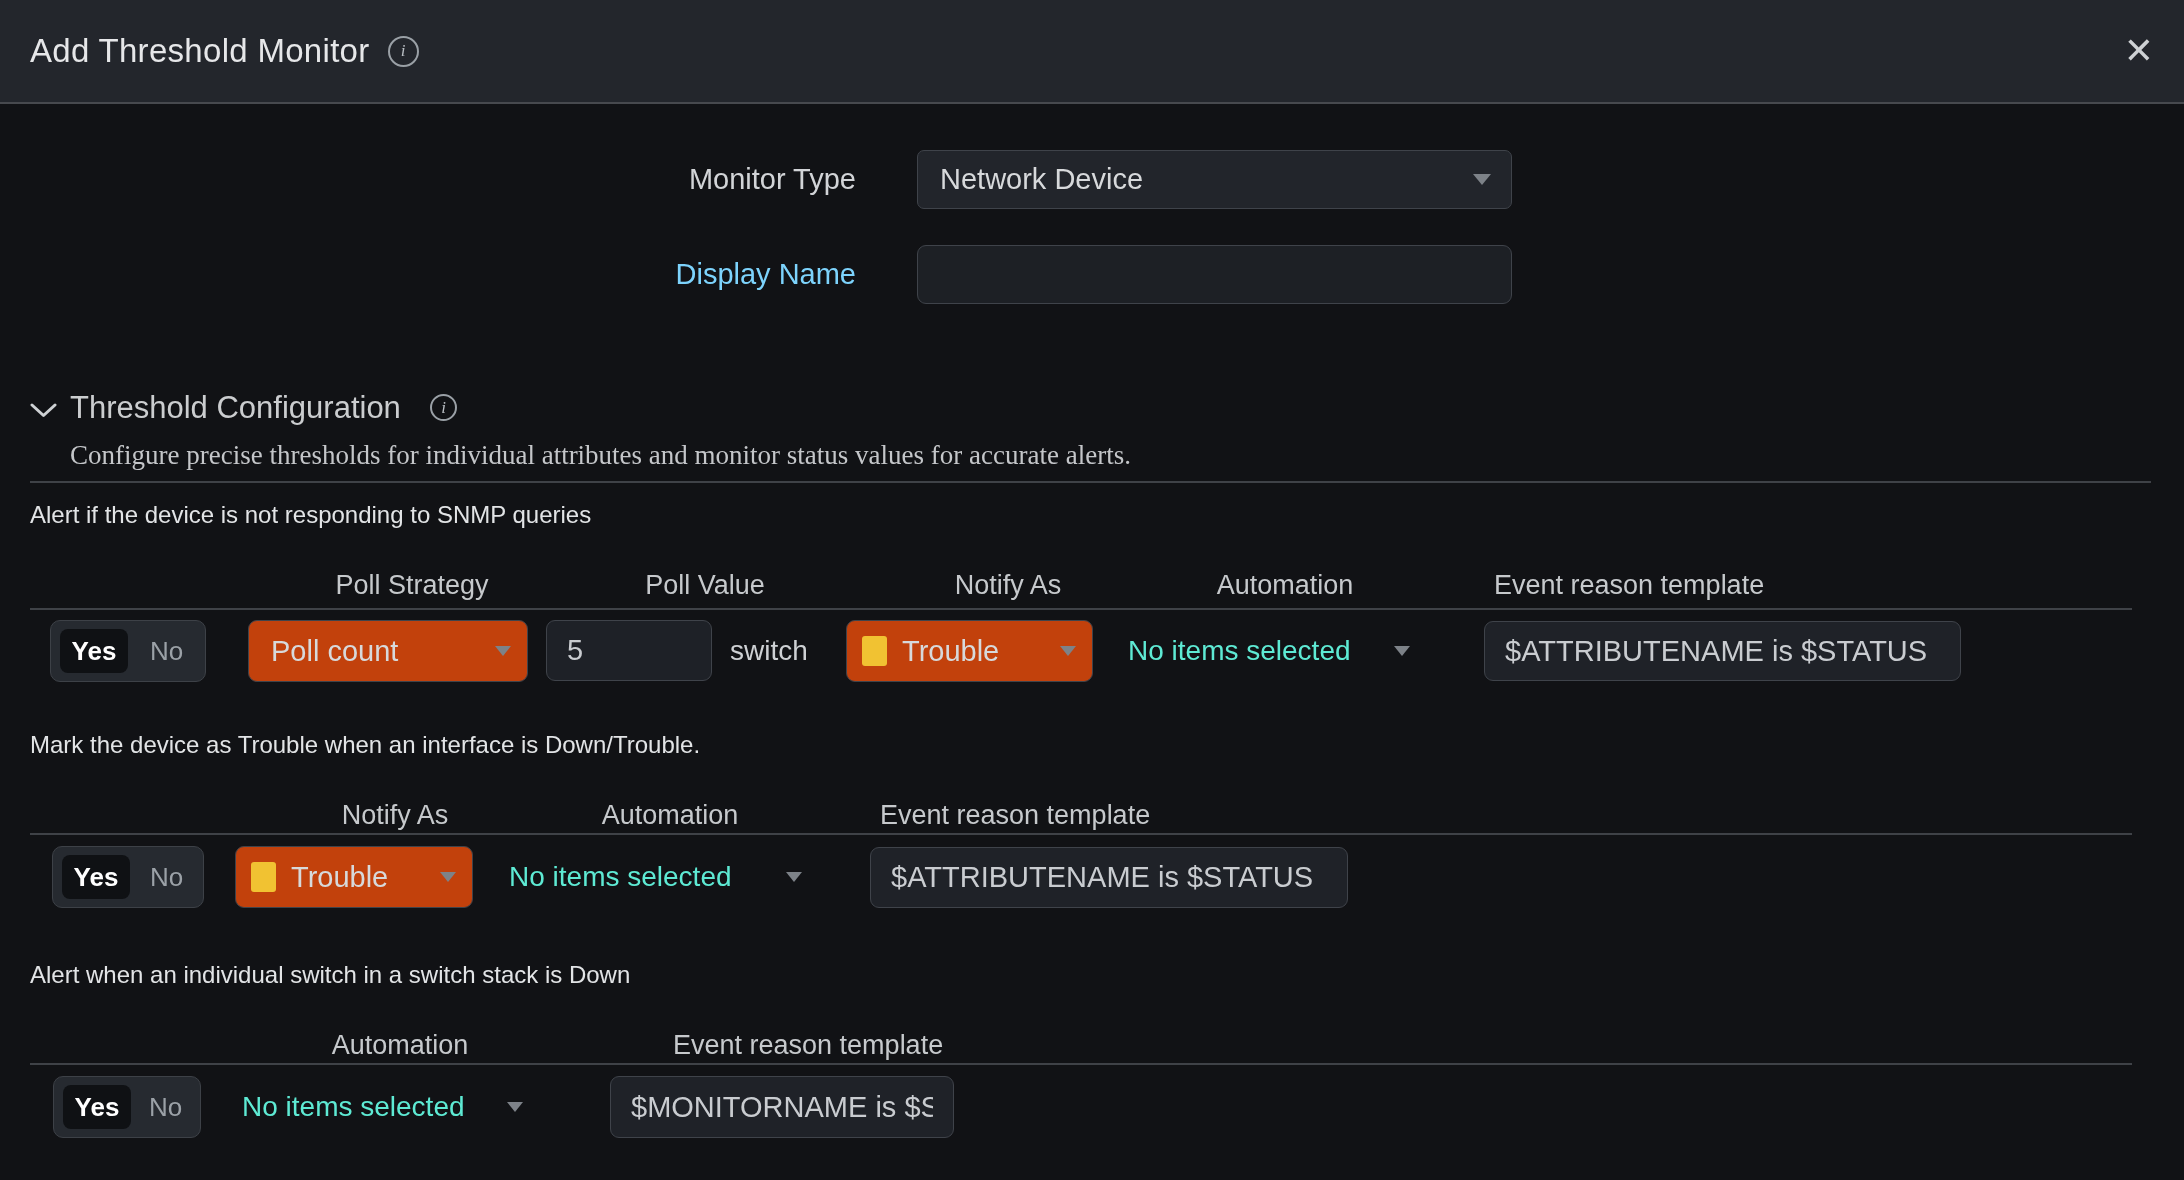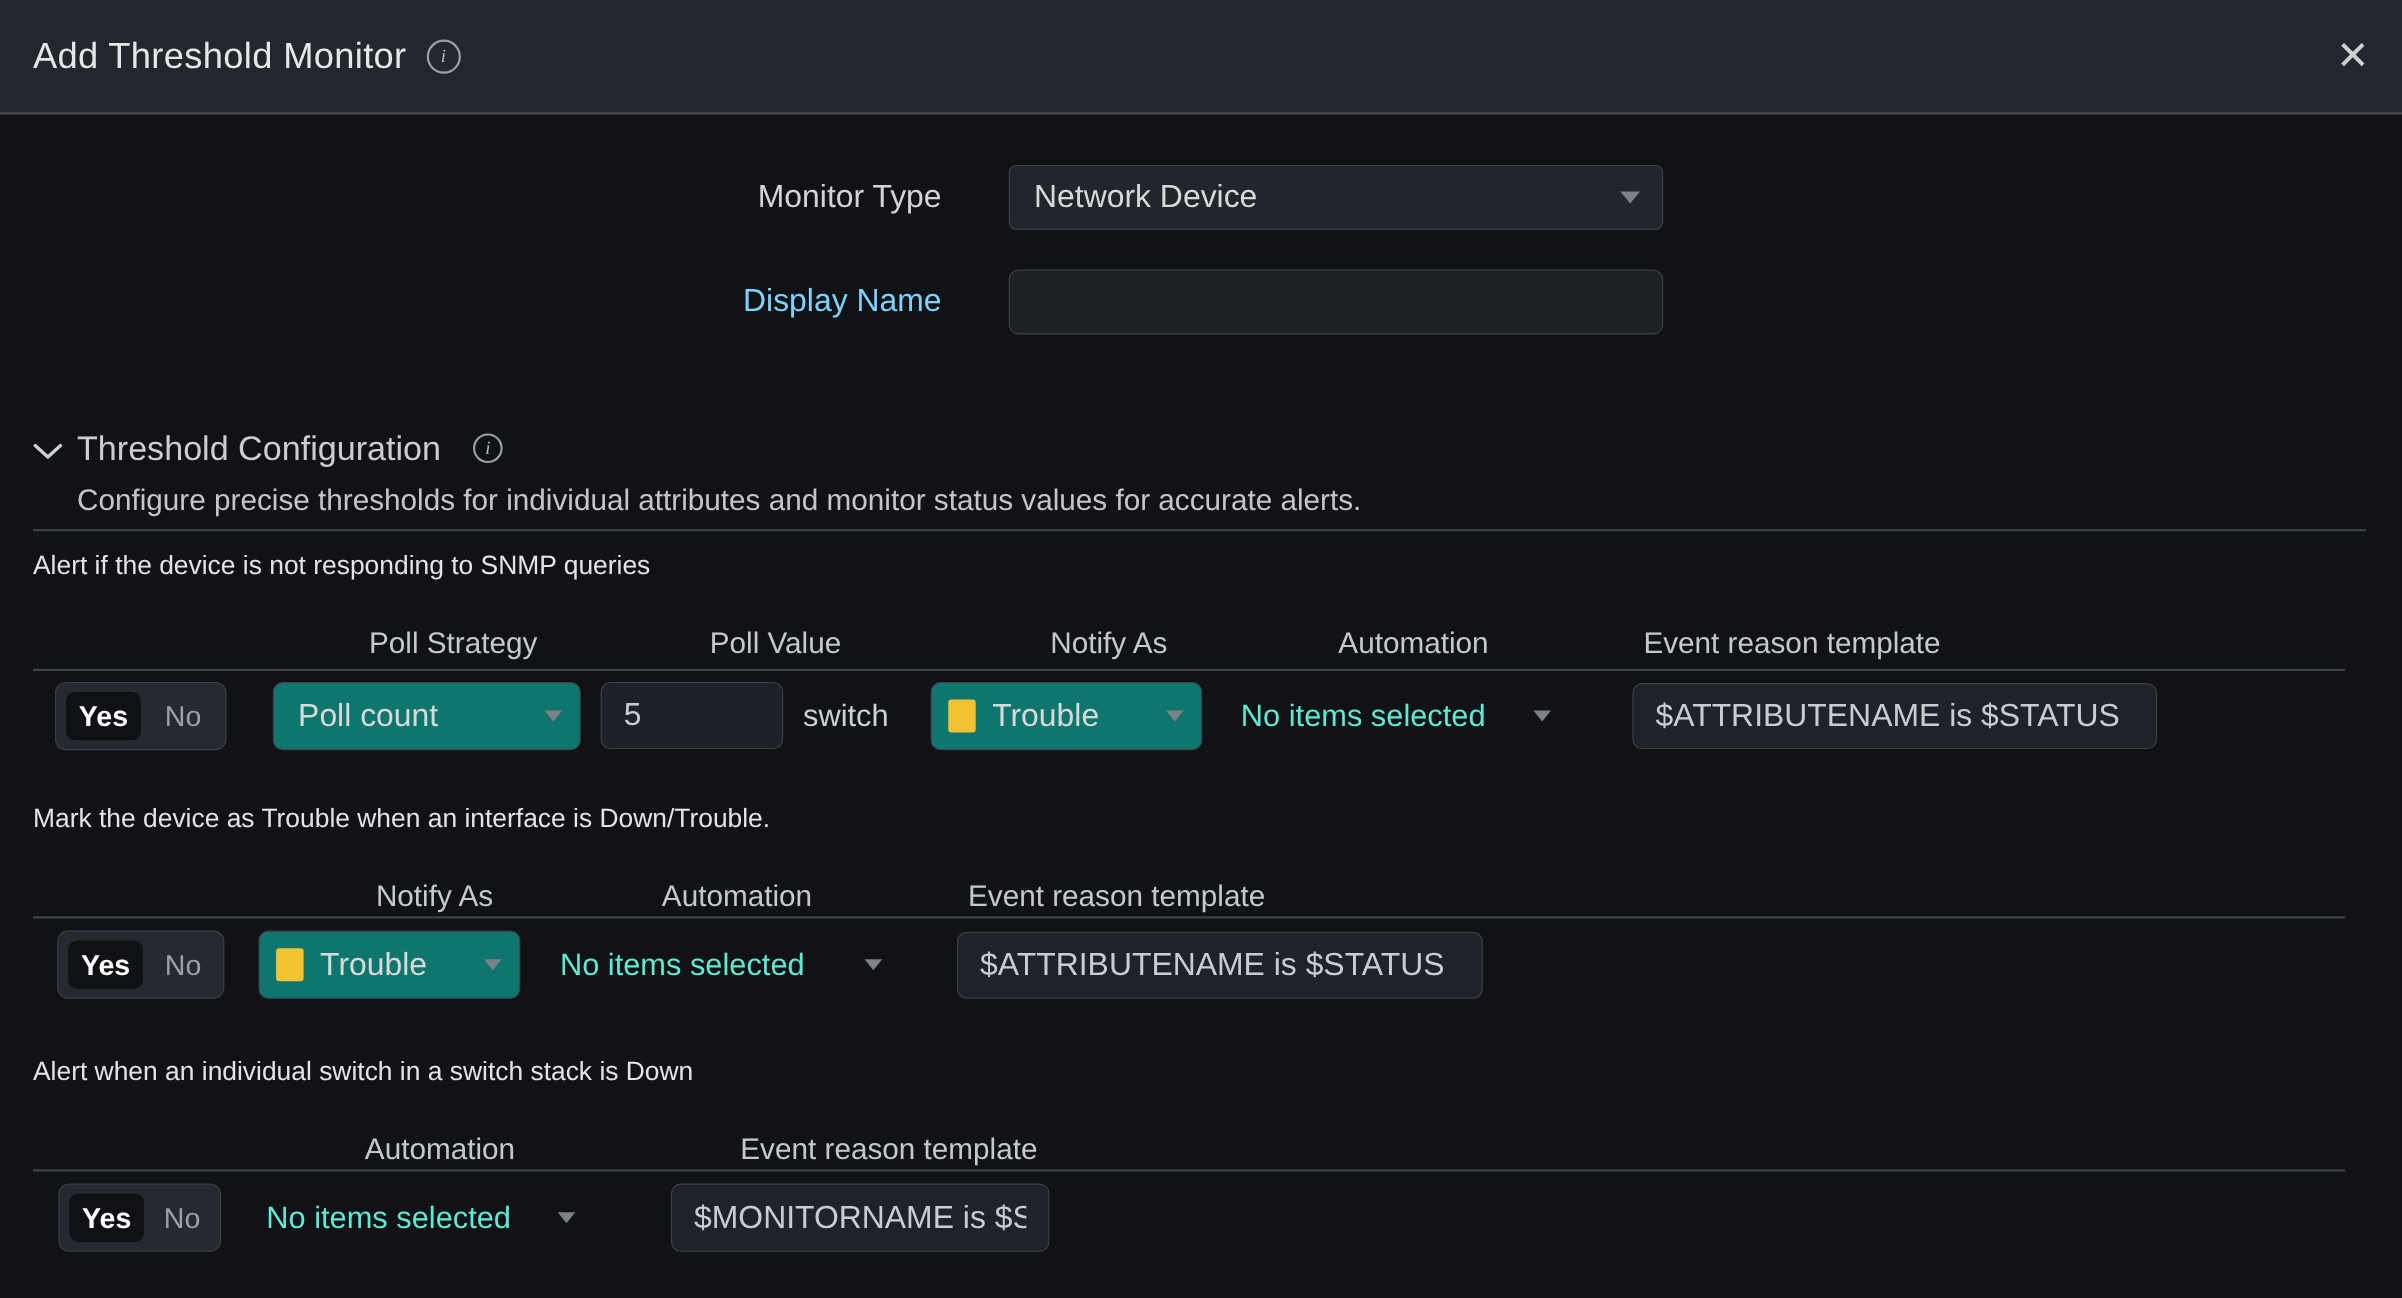--- a/index.html
+++ b/index.html
@@ -13,32 +13,32 @@
   .info-icon{width:27px;height:27px;border:2px solid #9aa0a6;border-radius:50%;display:inline-flex;
     align-items:center;justify-content:center;font-size:17px;color:#b9bec3;margin-left:18px;
     font-family:"Liberation Serif",serif;font-style:italic;flex:0 0 auto;}
   .close-btn{margin-left:auto;font-size:36px;color:#ced1d4;line-height:1;cursor:pointer;}
 
   
   .abs{position:absolute;box-sizing:border-box;}
   .form-label{width:856px;text-align:right;font-size:29px;color:#d2d4d7;line-height:59px;height:59px;}
   .red{color:#7dd3fc;}
   .sel{border:1px solid #3f434a;border-radius:7px;display:flex;align-items:center;background:#22252b;}
-  .sel.dark{background:#0f766e;border-radius:9px;}
+  .sel.dark{background:#c2410c;border-radius:9px;}
   .sel-text{font-size:29px;color:#d7d9db;padding-left:22px;white-space:nowrap;}
   .caret{width:0;height:0;border-left:9px solid transparent;border-right:9px solid transparent;
     border-top:11px solid #7d8288;margin-left:auto;margin-right:20px;flex:0 0 auto;}
   .caret.sm{border-left-width:8px;border-right-width:8px;border-top-width:10px;margin-right:16px;}
   .txt-input{background:#1e2127;border:1px solid #3f434a;border-radius:9px;color:#c9ccd0;
     font-size:29px;padding:0 20px;font-family:"Liberation Sans","DejaVu Sans",sans-serif;outline:none;}
   .divider{height:2px;background:#3f4247;}
   .sec-heading{font-size:24px;color:#e2e4e6;white-space:nowrap;}
   .col-hdr{font-size:27px;color:#c6c9cc;text-align:center;line-height:34px;height:34px;white-space:nowrap;}
   .col-hdr.left{text-align:left;}
-  .desc{font-size:27px;color:#c4c6c9;}
+  .desc{font-size:27px;color:#c4c6c9;font-family:Liberation Serif, serif;}
   .sec-title{font-size:31px;color:#cbcdcf;}
   .swatch{width:25px;height:30px;border-radius:3px;background:#f1c232;margin-left:15px;flex:0 0 auto;}
   .loose-sel{display:flex;align-items:center;}
   .loose-sel .sel-text{padding-left:0;color:#5eead4;}
 
   
   .toggle{background:#262a30;border:1px solid #3d4147;border-radius:10px;display:flex;align-items:center;}
   .tg-yes{background:#0f1114;border-radius:8px;margin-left:9px;width:68px;height:44px;display:flex;
     align-items:center;justify-content:center;font-size:26px;font-weight:700;color:#fff;}
   .tg-no{flex:1;text-align:center;font-size:26px;color:#9ba1a7;}

